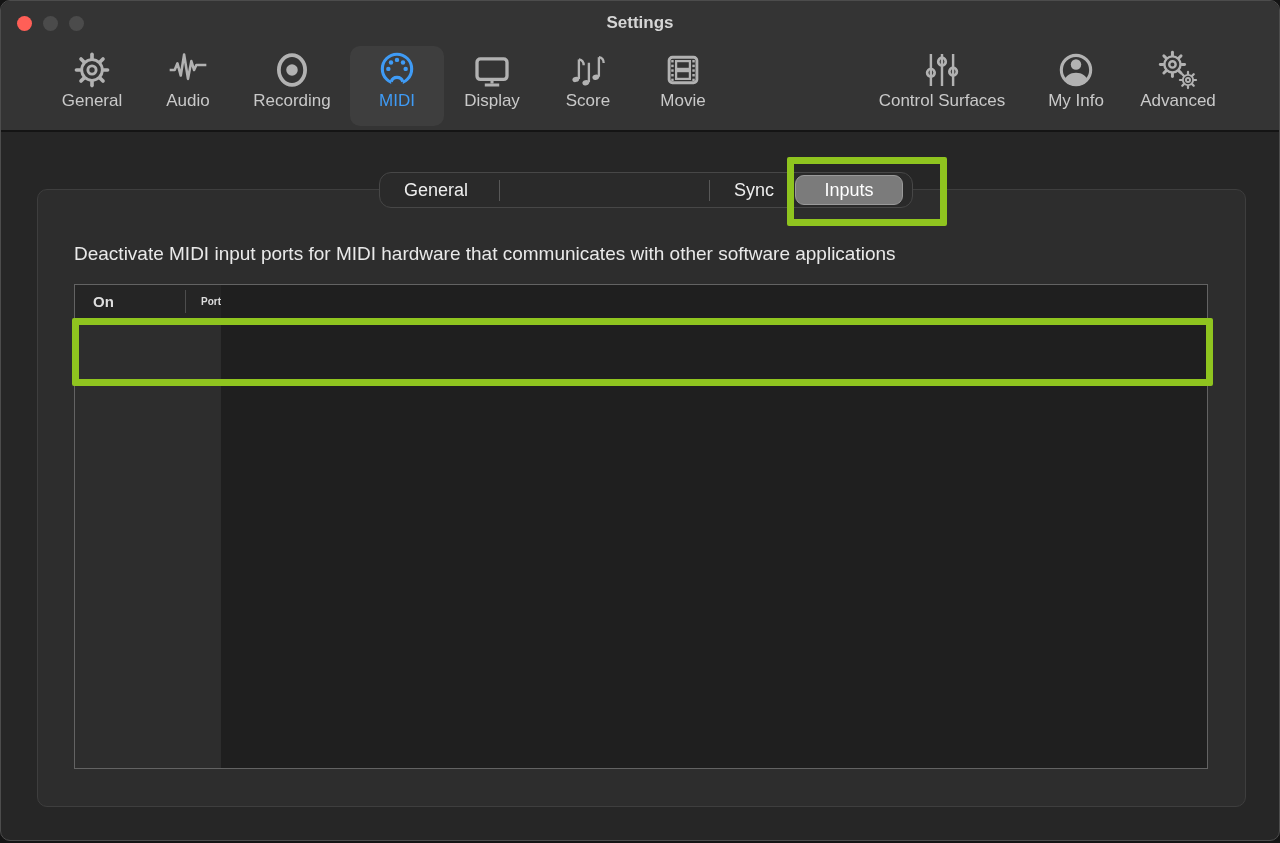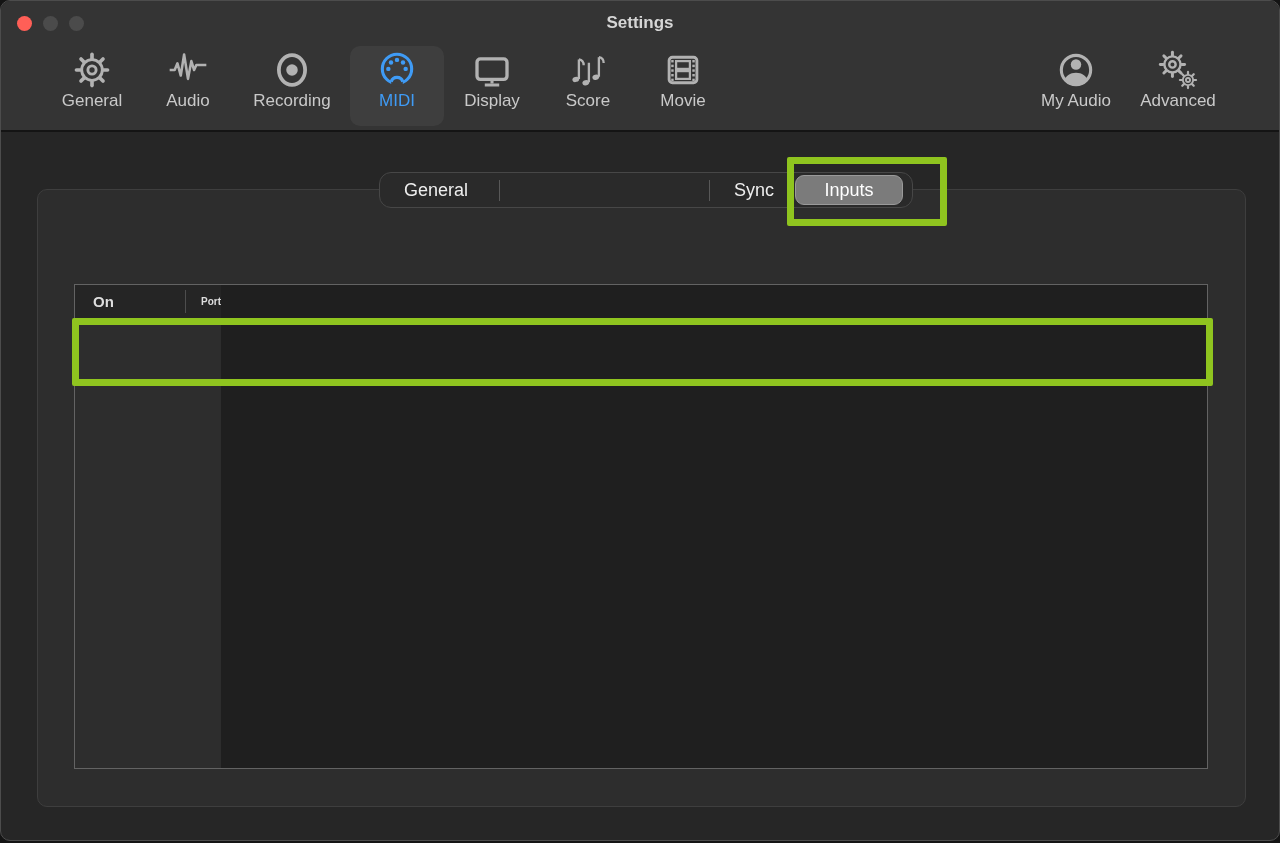--- a/index.html
+++ b/index.html
@@ -174,28 +174,41 @@
               <rect x="26.4" y="13.2" width="2.2" height="2.2"></rect>
             <rect x="26.4" y="17.4" width="2.2" height="2.2"></rect>
               <rect x="26.4" y="21.6" width="2.2" height="2.2"></rect>
             <rect x="26.4" y="25.8" width="2.2" height="2.2"></rect>
           </g>
         </svg>
         <div class="tb-label">Movie</div>
       </div>
 
 
+      <div class="tb-item i-controls">
+        <svg viewBox="0 0 36 36">
+          <g class="ic" stroke-width="2.2">
+            <path d="M8 3.5 V32.5 M18 3.5 V32.5 M28 3.5 V32.5"></path>
+          </g>
+          <g class="ic" stroke-width="2.4" fill="#343434">
+            <circle cx="8" cy="20.5" r="3.4"></circle>
+              <circle cx="18" cy="10.5" r="3.4"></circle>
+              <circle cx="28" cy="19.5" r="3.4"></circle>
+          </g>
+        </svg>
+        <div class="tb-label">Control Surfaces</div>
+      </div>
 
       <div class="tb-item i-myinfo">
         <svg viewBox="0 0 36 36">
           <circle class="ic" stroke-width="2.8" cx="18" cy="18" r="13.2"></circle>
           <circle class="icf" cx="18" cy="13" r="4.7"></circle>
           <path class="icf" d="M18 20.5 c5.5 0 9.3 3 10.3 6.8 a13.2 13.2 0 0 1 -20.6 0 c1 -3.8 4.8 -6.8 10.3 -6.8 z"></path>
         </svg>
-        <div class="tb-label">My Audio</div>
+        <div class="tb-label">My Info</div>
       </div>
 
       <div class="tb-item i-advanced">
         <svg viewBox="0 0 36 36">
           <g transform="translate(13,13) scale(0.78)">
             <g class="ic" stroke-width="2.8">
                 <circle r="9.3"></circle>
                 <circle r="3.7"></circle>
               </g>
             <g class="ic" stroke-width="3.4" stroke-linecap="round">
@@ -234,20 +247,21 @@
       <div class="panel"></div>
 
       <div class="pill">
         <div class="tab-label t-general">General</div>
         <div class="tab-div d1"></div>
         <div class="tab-div d2"></div>
         <div class="tab-label t-sync">Sync</div>
         <div class="tab-sel">Inputs</div>
       </div>
 
+      <div class="desc">Deactivate MIDI input ports for MIDI hardware that communicates with other software applications</div>
 
       <div class="table">
         <div class="thead">
           <div class="th-on">On</div>
           <div class="col-div"></div>
           <div class="th-port">Port</div>
         </div>
         <div class="row dark">
           <div class="cbx">✓</div>
           <div class="port-val">USB MIDI</div>

